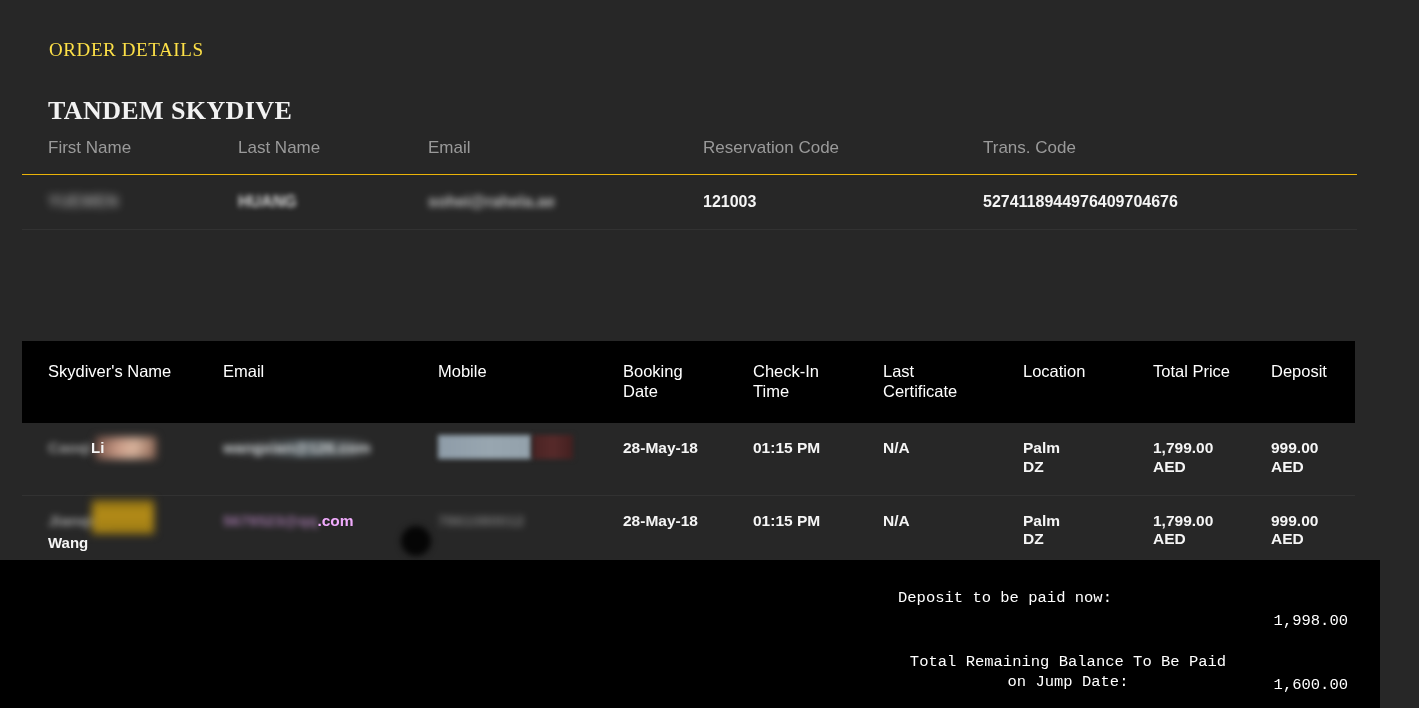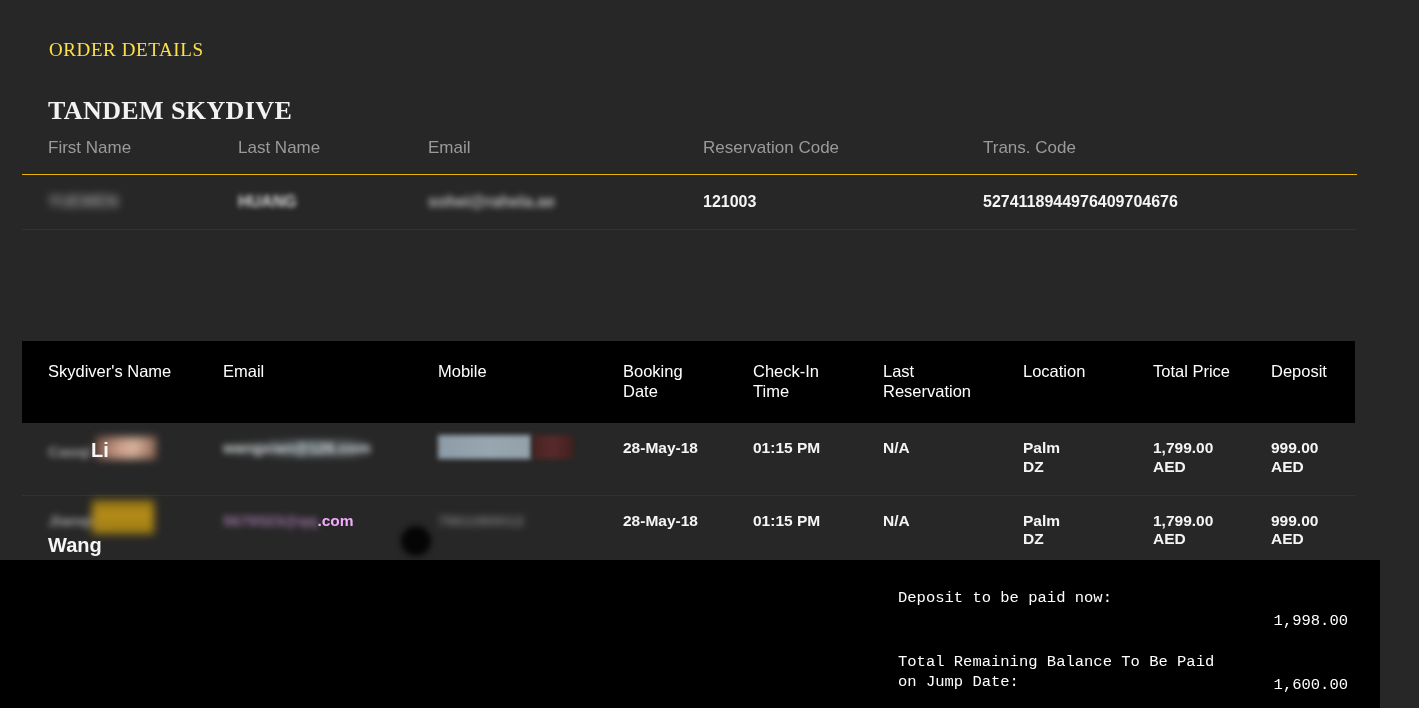--- a/index.html
+++ b/index.html
@@ -150,21 +150,21 @@
   .name-wrap { position: relative; display: block; min-height: 34px; }
   .name-blur {
     filter: blur(3.2px);
     opacity: 0.6;
     font-weight: bold;
     font-size: 15.5px;
     color: #e8e8e8;
   }
   .name-visible {
     font-weight: bold;
-    font-size: 20px;
+    font-size: 15px;
     color: #f5f5f5;
     position: relative;
     z-index: 3;
   }
 
   .block-skin {
     position: absolute;
     left: 48px; top: -2px;
     width: 60px; height: 22px;
     background: linear-gradient(100deg,#7a5448 0%,#c89a86 38%,#d8b39c 62%,#8a6352 100%);
@@ -243,20 +243,21 @@
   }
 
   
   .footer {
     position: absolute;
     left: 0;
     top: 560px;
     width: 1380px;
     height: 148px;
     background: #000000;
+    text-align: center;
   }
   .totals {
     position: absolute;
     left: 898px;
     top: 28px;
     width: 450px;
     font-family: "Liberation Mono", monospace;
     color: #ffffff;
     font-size: 15.5px;
   }
@@ -335,21 +336,21 @@
           <th class="sc-book">
             <span>Booking</span>
             <span>Date</span>
           </th>
           <th class="sc-check">
             <span>Check-In</span>
             <span>Time</span>
           </th>
           <th class="sc-gift">
             <span>Last</span>
-            <span>Reservation</span>
+            <span>Certificate</span>
           </th>
           <th class="sc-loc">
             <span>Location</span>
           </th>
           <th class="sc-total">
             <span>Total Price</span>
           </th>
           <th class="sc-dep">
             <span>Deposit</span>
           </th>

